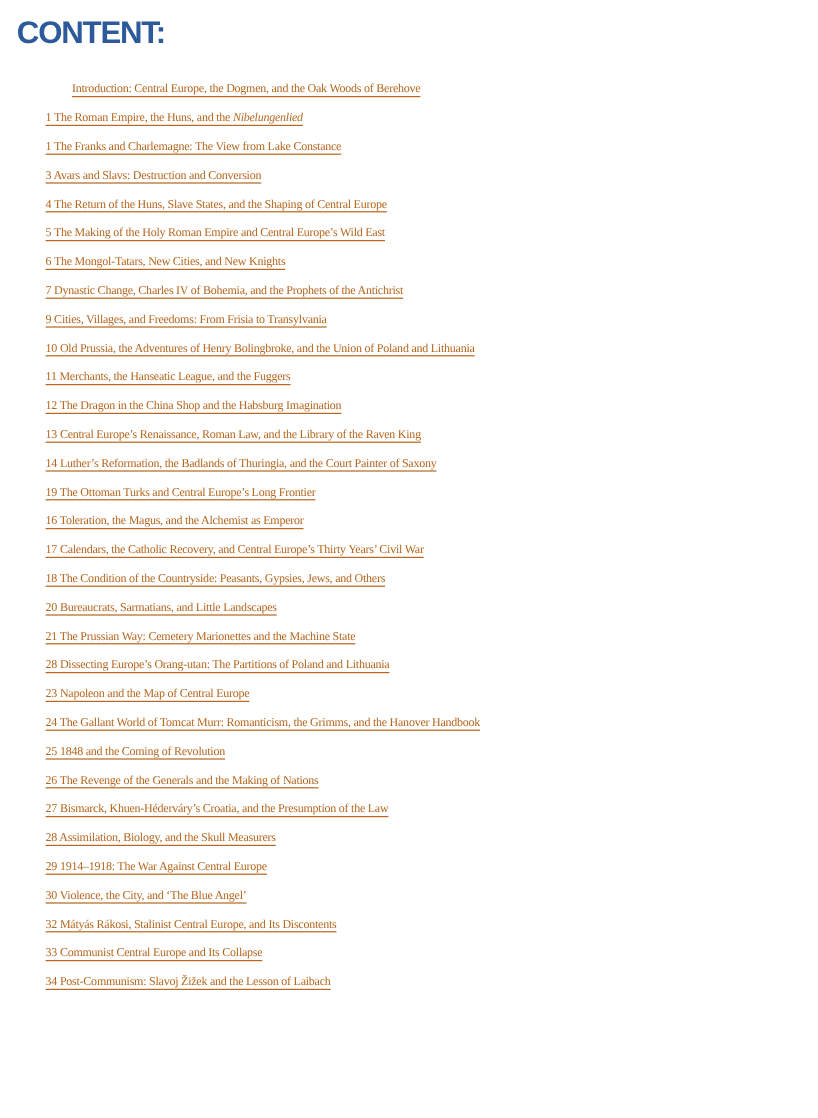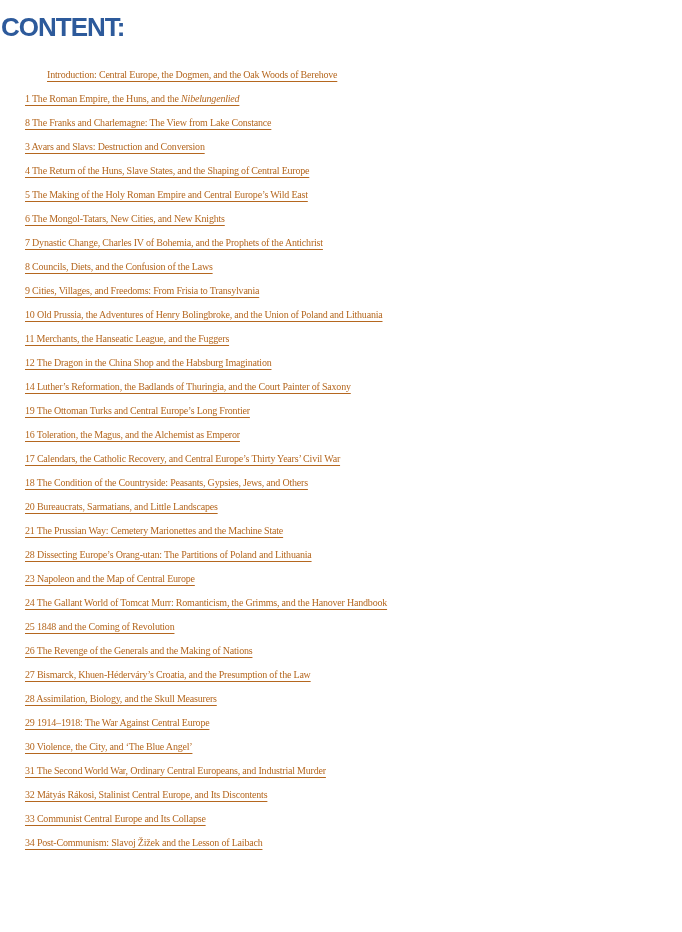--- a/index.html
+++ b/index.html
@@ -8,21 +8,21 @@
     background: #ffffff;
     width: 682px;
     height: 932px;
     overflow: hidden;
     font-family: "Liberation Serif", serif;
   }
   main.page {
     box-sizing: border-box;
     width: 682px;
     height: 932px;
-    padding: 12px 16px 0 1px;
+    padding: 12px 16px 0 14px;
     border-radius: 28px;
   }
   h1.page-title {
     margin: 0;
     font-family: "Liberation Sans", sans-serif;
     font-weight: 700;
     font-size: 26px;
     line-height: 30px;
     letter-spacing: -1px;
     color: var(--title-color, #2d5a9b);
@@ -63,21 +63,21 @@
     <ul class="toc-list" id="toc-list">
   <li class="toc-item indent">
     <a class="toc-link" href="#"><span class="toc-text">Introduction: Central Europe, the Dogmen, and the Oak Woods of Berehove</span></a>
   </li>
 
   <li class="toc-item">
     <a class="toc-link" href="#"><span class="toc-text">1 The Roman Empire, the Huns, and the </span><em class="toc-italic">Nibelungenlied</em></a>
   </li>
 
   <li class="toc-item">
-    <a class="toc-link" href="#"><span class="toc-text">8 The Franks and Charlemagne: The View from Lake Constance</span></a>
+    <a class="toc-link" href="#"><span class="toc-text">1 The Franks and Charlemagne: The View from Lake Constance</span></a>
   </li>
 
   <li class="toc-item">
     <a class="toc-link" href="#"><span class="toc-text">3 Avars and Slavs: Destruction and Conversion</span></a>
   </li>
 
   <li class="toc-item">
     <a class="toc-link" href="#"><span class="toc-text">4 The Return of the Huns, Slave States, and the Shaping of Central Europe</span></a>
   </li>
 
@@ -86,40 +86,40 @@
   </li>
 
   <li class="toc-item">
     <a class="toc-link" href="#"><span class="toc-text">6 The Mongol-Tatars, New Cities, and New Knights</span></a>
   </li>
 
   <li class="toc-item">
     <a class="toc-link" href="#"><span class="toc-text">7 Dynastic Change, Charles IV of Bohemia, and the Prophets of the Antichrist</span></a>
   </li>
 
-  <li class="toc-item">
-    <a class="toc-link" href="#"><span class="toc-text">8 Councils, Diets, and the Confusion of the Laws</span></a>
-  </li>
 
   <li class="toc-item">
     <a class="toc-link" href="#"><span class="toc-text">9 Cities, Villages, and Freedoms: From Frisia to Transylvania</span></a>
   </li>
 
   <li class="toc-item">
     <a class="toc-link" href="#"><span class="toc-text">10 Old Prussia, the Adventures of Henry Bolingbroke, and the Union of Poland and Lithuania</span></a>
   </li>
 
   <li class="toc-item">
     <a class="toc-link" href="#"><span class="toc-text">11 Merchants, the Hanseatic League, and the Fuggers</span></a>
   </li>
 
   <li class="toc-item">
     <a class="toc-link" href="#"><span class="toc-text">12 The Dragon in the China Shop and the Habsburg Imagination</span></a>
   </li>
 
+  <li class="toc-item">
+    <a class="toc-link" href="#"><span class="toc-text">13 Central Europe’s Renaissance, Roman Law, and the Library of the Raven King</span></a>
+  </li>
 
   <li class="toc-item">
     <a class="toc-link" href="#"><span class="toc-text">14 Luther’s Reformation, the Badlands of Thuringia, and the Court Painter of Saxony</span></a>
   </li>
 
   <li class="toc-item">
     <a class="toc-link" href="#"><span class="toc-text">19 The Ottoman Turks and Central Europe’s Long Frontier</span></a>
   </li>
 
   <li class="toc-item">
@@ -172,23 +172,20 @@
   </li>
 
   <li class="toc-item">
     <a class="toc-link" href="#"><span class="toc-text">29 1914–1918: The War Against Central Europe</span></a>
   </li>
 
   <li class="toc-item">
     <a class="toc-link" href="#"><span class="toc-text">30 Violence, the City, and ‘The Blue Angel’</span></a>
   </li>
 
-  <li class="toc-item">
-    <a class="toc-link" href="#"><span class="toc-text">31 The Second World War, Ordinary Central Europeans, and Industrial Murder</span></a>
-  </li>
 
   <li class="toc-item">
     <a class="toc-link" href="#"><span class="toc-text">32 Mátyás Rákosi, Stalinist Central Europe, and Its Discontents</span></a>
   </li>
 
   <li class="toc-item">
     <a class="toc-link" href="#"><span class="toc-text">33 Communist Central Europe and Its Collapse</span></a>
   </li>
 
   <li class="toc-item">

